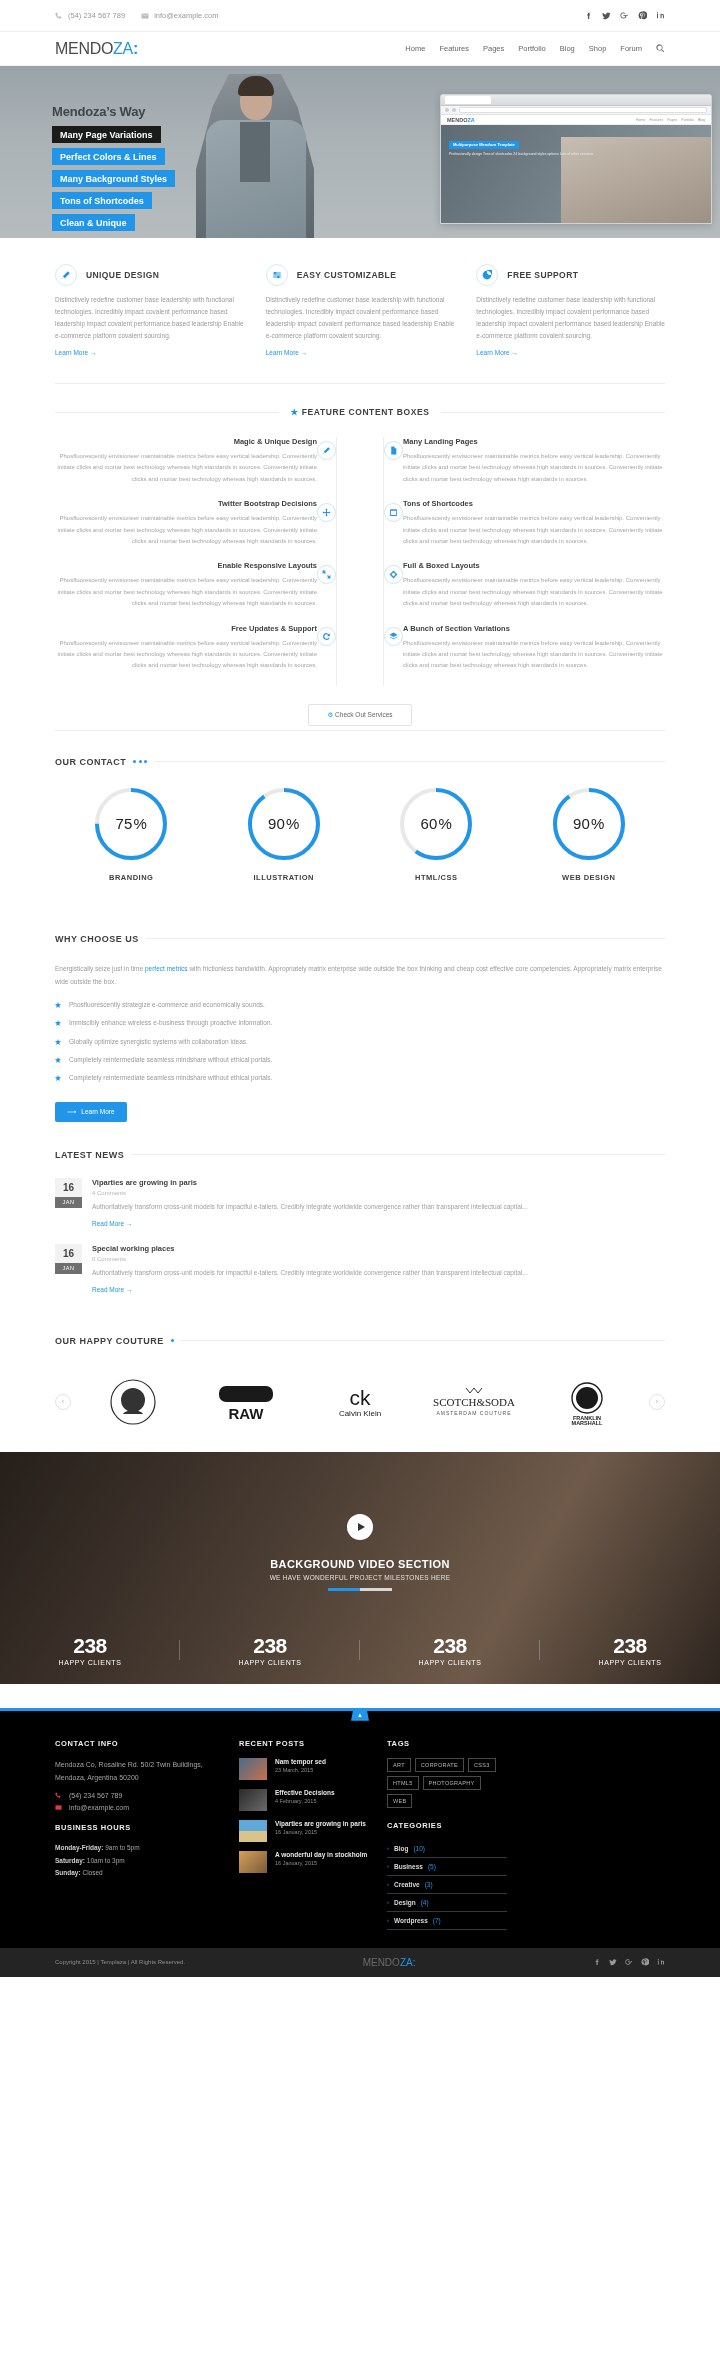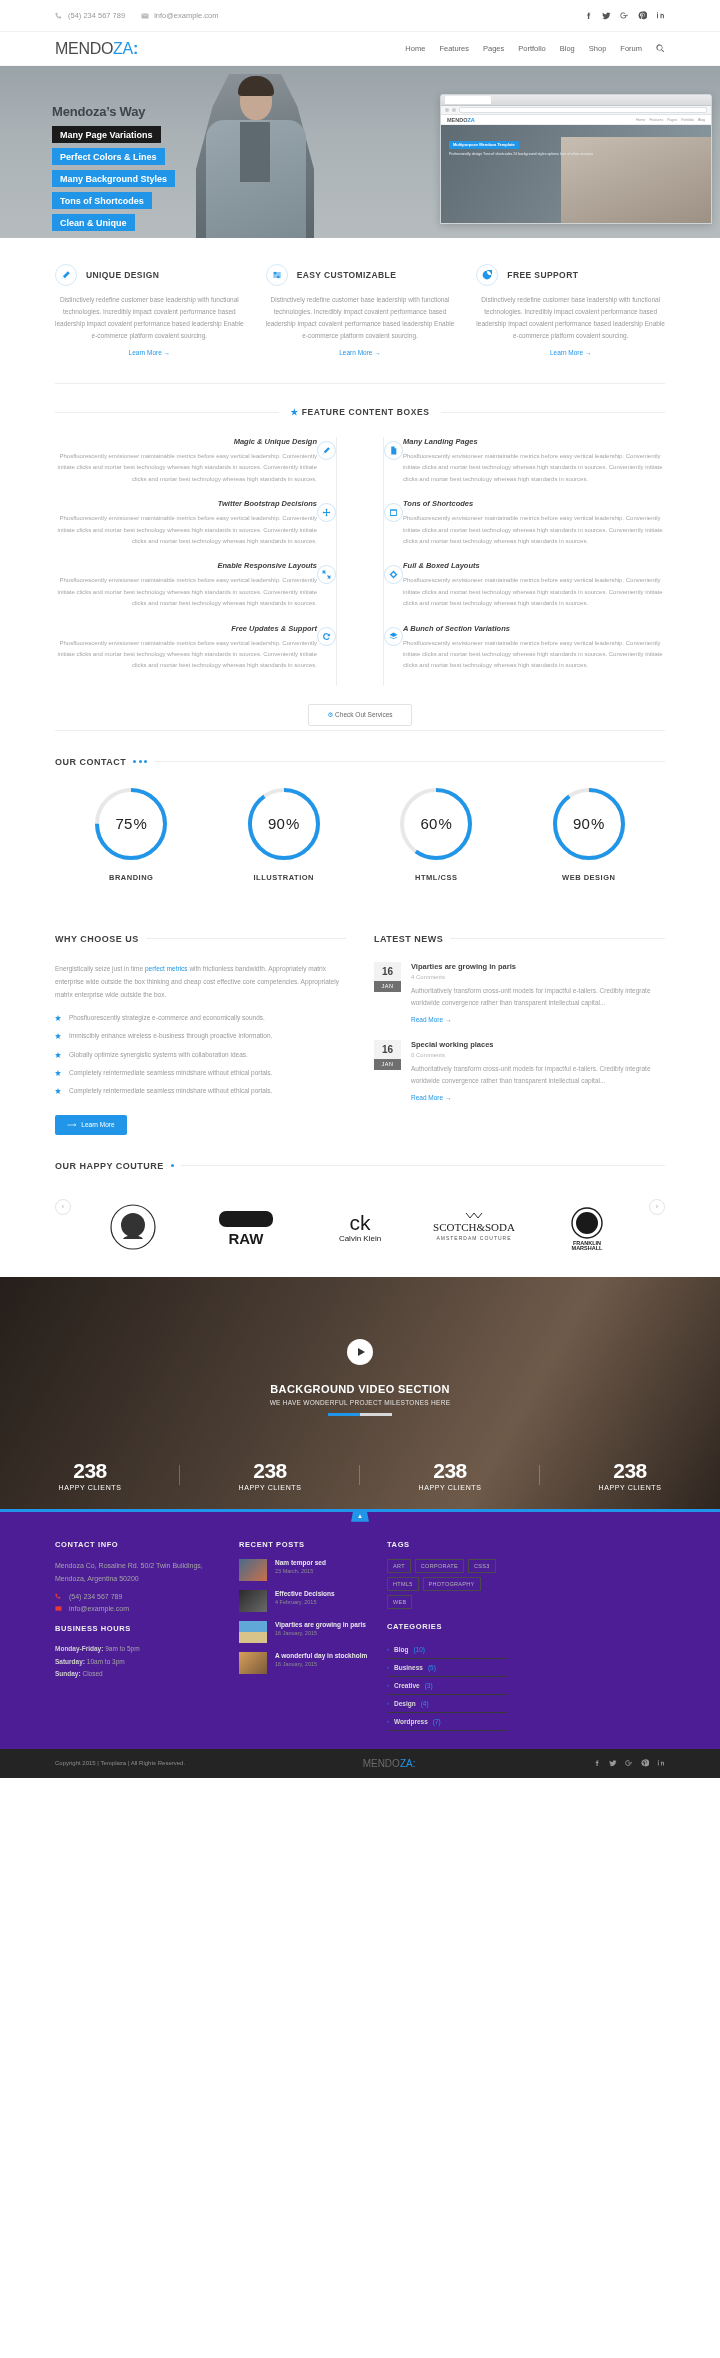--- a/index.html
+++ b/index.html
@@ -81,38 +81,38 @@
   .sec-head .dots3 { display:flex; gap:2.5px; }
   .sec-head .dots3 i { width:3px;height:3px;border-radius:50%;background:#2196e8;display:block;}
   .sec-head .line { flex:1; height:1px; background:#ededed; }
 
   .sec-head-c { text-align:center; margin-bottom:20px; position:relative; }
   .sec-head-c .bar { position:absolute; left:0; right:0; top:50%; height:1px; background:#ededed; }
   .sec-head-c span { position:relative; background:#fff; padding:0 12px; font-size:8.5px; font-weight:700; color:#3f3f3f; letter-spacing:.6px;}
   .sec-head-c span i { color:#2196e8; font-style:normal; }
 
   
-  .feat3 { display:flex; gap:22px;text-align:center; }
+  .feat3 { display:flex; gap:22px; }
   .feat3 .col { flex:1; }
   .f-top { display:flex; align-items:center; gap:9px; margin-bottom:8px;}
   .f-ic { width:22px;height:22px;border-radius:50%;border:1px solid #d6e9f8; display:flex;align-items:center;justify-content:center;flex:none;}
   .f-ic svg { width:10px;height:10px;fill:#2196e8;}
   .f-top h4 { font-size:8.5px; font-weight:700; color:#3f3f3f; letter-spacing:.4px;}
   .f-body { font-size:6.5px; line-height:1.85; color:#9a9a9a; }
   .more { display:inline-block; margin-top:7px; font-size:6.5px; color:#2196e8; text-decoration:none;}
 
   
   .fcb-wrap { border-top:1px solid #eee; border-bottom:1px solid #eee; padding:22px 0 4px; }
   .fcb { display:flex; position:relative; }
   .fcb-col { flex:1; }
   .fcb-mid { width:86px; flex:none; position:relative; display:flex; justify-content:space-between; }
   .fcb-mid .vline { position:absolute; top:0; bottom:0; width:1px; background:#eceff1; }
   .fcb-mid .vline.l { left:19px; } .fcb-mid .vline.r { right:19px; }
   .fcb-item { margin-bottom:14px; }
-  .fcb-item h5 { font-size:7.5px; font-weight:700; color:#3f3f3f; margin-bottom:5px;font-style:italic;}
+  .fcb-item h5 { font-size:7.5px; font-weight:700; color:#3f3f3f; margin-bottom:5px;}
   .fcb-item p { font-size:6px; line-height:1.9; color:#a5a5a5;}
   .ta-r { text-align:right; }
   .cir { width:19px;height:19px;border-radius:50%;border:1px solid #cfe6f8;display:flex;align-items:center;justify-content:center;background:#fff;position:relative;z-index:2;}
   .cir svg { width:9px;height:9px;fill:#2196e8;}
   .cir-col { width:19px; display:flex; flex-direction:column; gap:43px; padding-top:4px;}
 
   .btn-check { display:block; margin:18px auto 0; width:104px; text-align:center;
      border:1px solid #e2e2e2; border-radius:2px; padding:6px 0; font-size:6.5px; color:#666; background:#fff;}
   .btn-check i { color:#2196e8; font-style:normal; }
 
@@ -125,41 +125,41 @@
   .skill .lab { font-size:7.5px; font-weight:700; color:#3f3f3f; letter-spacing:.5px;}
 
   
   .pf-strip { display:flex; gap:12px; position:relative; align-items:center; }
   .pf { width:138px; height:108px; position:relative; overflow:hidden; flex:none;}
   .pf .ph { position:absolute; inset:0; }
   .arrow { position:absolute; width:13px;height:22px;background:#f0f0f0; display:flex;align-items:center;justify-content:center;font-size:8px;color:#999;}
   .arrow.l { left:-20px; } .arrow.r { right:-20px; }
 
   
-  .two { display:flex; gap:28px; }
+  .two { display:flex; gap:28px;flex-direction:column; }
   .two > div { flex:1; }
   .p-intro { font-size:6.5px; line-height:2; color:#9a9a9a; margin-bottom:12px;}
   .p-intro a { color:#2196e8; text-decoration:none;}
   .li { display:flex; gap:8px; margin-bottom:8px; align-items:flex-start;}
   .li .bu { width:6px;height:6px;flex:none;margin-top:1px;}
   .li .bu svg{width:6px;height:6px;fill:#2196e8;}
   .li span { font-size:6.5px; color:#9a9a9a; line-height:1.6;}
   .btn-learn { display:inline-flex; align-items:center; gap:5px; background:#2196e8; color:#fff; border:none;
       font-size:6.5px; padding:6px 12px; border-radius:2px; margin-top:10px;}
   .news { display:flex; gap:10px; margin-bottom:16px; }
   .nd { width:27px; flex:none; text-align:center; }
   .nd .d { background:#f2f2f2; color:#444; font-size:10px; font-weight:700; padding:4px 0;}
   .nd .m { background:#6f6f6f; color:#fff; font-size:5.5px; padding:2.5px 0; letter-spacing:.5px;}
   .nb h5 { font-size:7.5px; font-weight:700; color:#3f3f3f; margin-bottom:3px;}
   .nb .cmt { font-size:6px; color:#b5b5b5; margin-bottom:5px;}
   .nb p { font-size:6.5px; line-height:1.85; color:#a0a0a0; margin-bottom:4px;}
   .nb a { font-size:6.5px; color:#2196e8; text-decoration:none;}
 
   
-  .clients { display:flex; align-items:flex-start; justify-content:space-between; padding:10px 0 22px;}
+  .clients { display:flex; align-items:center; justify-content:space-between; padding:10px 0 22px;}
   .cl { width:104px; height:56px; display:flex; align-items:center; justify-content:center; }
   .cl-arrow { width:16px;height:16px;border:1px solid #e4e4e4; border-radius:50%; display:flex;align-items:center;justify-content:center;font-size:7px;color:#aaa;}
 
   
   .video { position:relative; height:232px; overflow:hidden;
     background:linear-gradient(120deg,#2b2420 0%, #6c5a4c 40%, #a98b72 70%, #3a3029 100%); }
   .video .vignette { position:absolute; inset:0; background:rgba(30,24,20,.42); }
   .play { position:absolute; left:50%; top:62px; transform:translateX(-50%);
      width:26px;height:26px;border-radius:50%;background:#fff;display:flex;align-items:center;justify-content:center;}
   .play:after { content:""; border-left:7px solid #333; border-top:4.5px solid transparent; border-bottom:4.5px solid transparent; margin-left:2px;}
@@ -167,21 +167,21 @@
   .v-sub { position:absolute; left:0; right:0; top:122px; text-align:center; color:#e3e3e3; font-size:6.5px; letter-spacing:.3px;}
   .v-prog { position:absolute; left:50%; top:136px; transform:translateX(-50%); width:64px; height:3px; background:#d8d8d8;}
   .v-prog i { display:block; height:3px; width:50%; background:#2196e8;}
   .counters { position:absolute; left:0; right:0; bottom:18px; display:flex; }
   .cnt { flex:1; text-align:center; color:#fff; position:relative;}
   .cnt:not(:last-child):after { content:""; position:absolute; right:0; top:6px; bottom:6px; width:1px; background:rgba(255,255,255,.25);}
   .cnt .n { font-size:21px; font-weight:700; letter-spacing:-.5px;}
   .cnt .t { font-size:7px; letter-spacing:.6px; margin-top:1px;}
 
   
-  .footer { background:#4c1d95; color:#a8a8a8; padding:28px 0 18px; position:relative; border-top:3px solid #2196e8;}
+  .footer { background:#000000; color:#a8a8a8; padding:28px 0 18px; position:relative; border-top:3px solid #2196e8;margin-top:24px;}
   .totop { position:absolute; left:50%; top:-1px; transform:translateX(-50%);
      width:18px;height:11px;background:#2196e8; display:flex;align-items:center;justify-content:center; color:#fff; font-size:6px;
      clip-path: polygon(12% 0, 88% 0, 100% 100%, 0 100%);}
   .fcols { display:flex; gap:16px; }
   .fcol { flex:1; }
   .fcol.c1 { width:168px; flex:none;}
   .fcol.c2 { width:132px; flex:none;}
   .fcol.c3 { width:120px; flex:none;}
   .fcol h4 { font-size:7.5px; font-weight:700; color:#efefef; letter-spacing:.6px; margin-bottom:10px;}
   .fcol p.addr { font-size:7px; line-height:1.9; color:#a5a5a5; margin-bottom:8px;}

